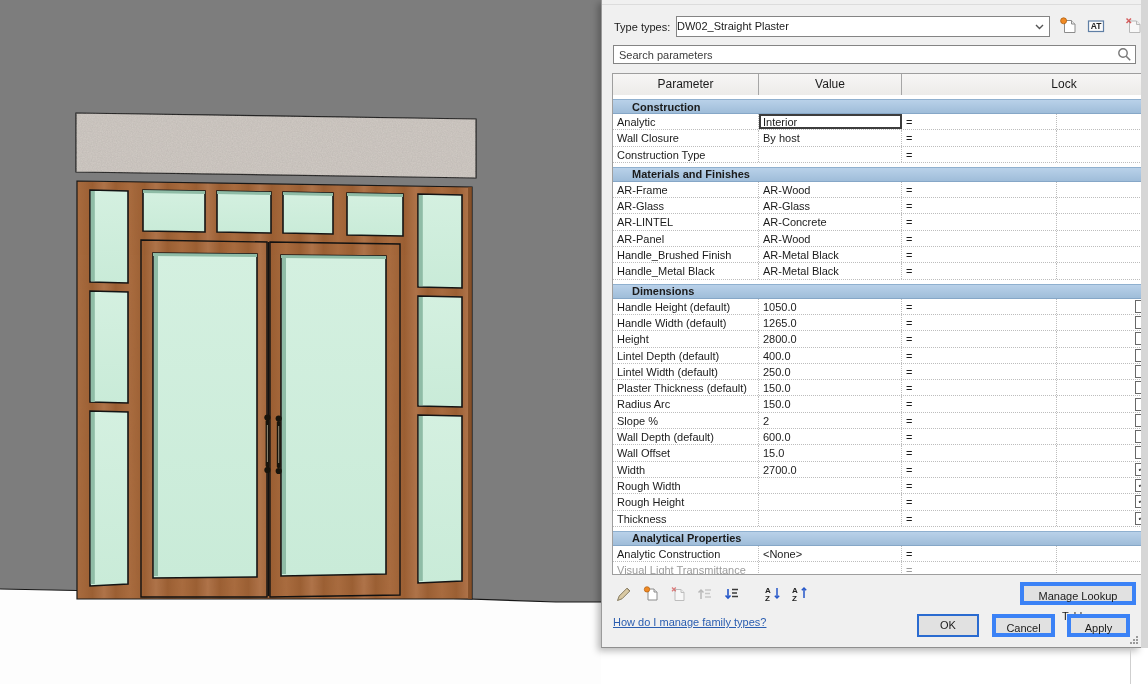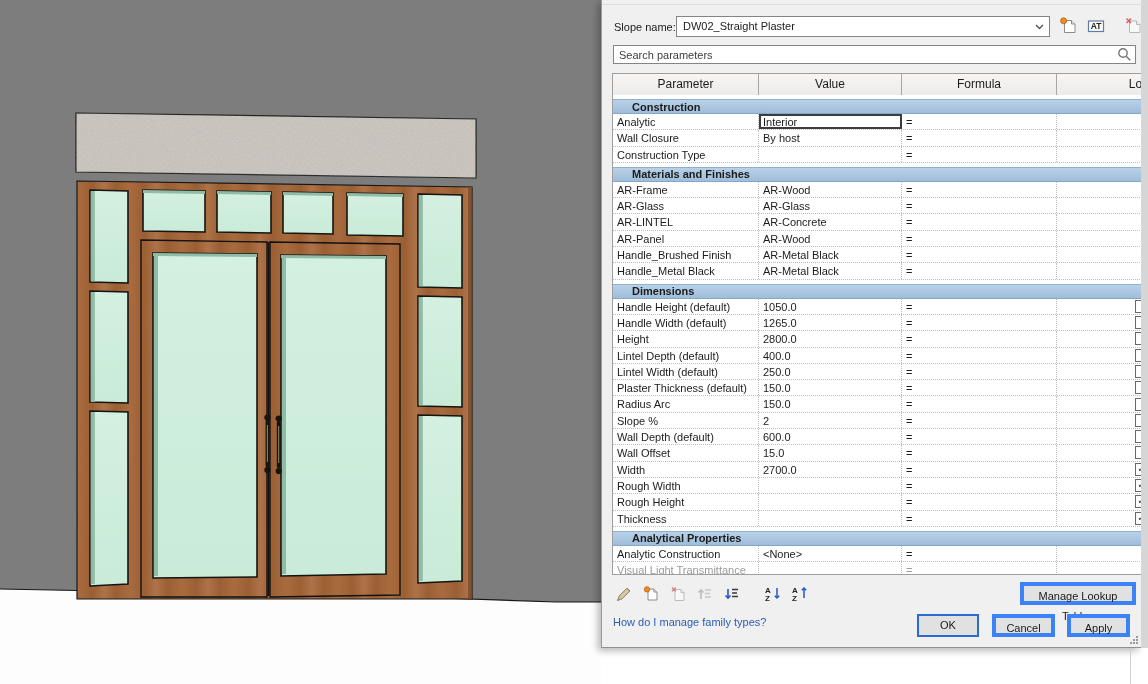--- a/index.html
+++ b/index.html
@@ -15,21 +15,21 @@
           box-shadow:-3px 3px 7px rgba(0,0,0,.28)}
   .dlg-topline{position:absolute;left:0;top:4px;width:100%;height:1px;background:#dcdcdc}
   .right-strip{position:absolute;left:1141px;top:0;width:7px;height:648px;background:#d6d6d6}
   .below-line{position:absolute;left:1130px;top:648px;width:1px;height:36px;background:#cfcfcf}
 
   .lbl{position:absolute;font-size:11px;white-space:nowrap}
   .type-label{left:12px;top:21px}
 
   .combo{position:absolute;left:74px;top:16px;width:374px;height:21px;background:#fff;
          border:1px solid #848484;box-sizing:border-box;font-size:11px;line-height:19px;
-         padding-left:6px;cursor:default}
+         cursor:default}
   .combo .chev{position:absolute;right:3px;top:3px;width:14px;height:13px;display:flex;
                align-items:center;justify-content:center}
 
   .iconbtn{position:absolute;top:15px;width:22px;height:22px;display:flex;align-items:center;
            justify-content:center;cursor:pointer}
   .ib-new{left:455px}.ib-ren{left:483px}.ib-del{left:520px}
 
   .search{position:absolute;left:11px;top:45px;width:523px;height:19px;background:#fff;
           border:1px solid #848484;box-sizing:border-box;font-size:11px;color:#333;
           padding:1px 8px 1px 5px;outline:none}
@@ -78,21 +78,21 @@
   .ti{width:18px;height:18px;margin-right:9px;cursor:pointer}
   .ti.gap{margin-left:14px}
 
   .btn{position:absolute;height:23px;background:#e1e1e1;border:4px solid #3b82f6;
        box-sizing:border-box;font-size:11px;text-align:center;line-height:20px;cursor:pointer}
   .btn-manage{left:418px;top:582px;width:116px}
   .btn-ok{left:315px;top:614px;width:62px;border:2px solid #2a6bd0;line-height:18px}
   .btn-cancel{left:390px;top:614px;width:63px}
   .btn-apply{left:465px;top:614px;width:63px}
   .help{position:absolute;left:11px;top:616px;font-size:11px;color:#2a5db0;
-        cursor:pointer}
+        text-decoration:underline;cursor:pointer}
   .grip{position:absolute;right:2px;bottom:2px}
 </style>
 </head>
 <body>
 
 <svg class="viewport3d" viewBox="0 0 601 684">
   <defs>
     <linearGradient id="woodg" gradientUnits="userSpaceOnUse" x1="0" y1="0" x2="26" y2="0" spreadMethod="reflect">
       <stop offset="0" stop-color="#b0744a"></stop>
       <stop offset="0.45" stop-color="#9c5f33"></stop>
@@ -188,21 +188,21 @@
       <circle cx="278.7" cy="471" r="3.1"></circle>
     </g>
     <line x1="267.4" y1="425" x2="267.4" y2="462" stroke="#cfc5a8" stroke-width="0.9" opacity="0.75"></line>
     <line x1="278.7" y1="426" x2="278.7" y2="463" stroke="#cfc5a8" stroke-width="0.9" opacity="0.75"></line>
   </g>
 </svg>
 
 <div class="dialog">
   <div class="dlg-topline"></div>
 
-  <div class="lbl type-label">Slope name:</div>
+  <div class="lbl type-label">Type types:</div>
 
   <div class="combo">
     <span>DW02_Straight Plaster</span>
     <span class="chev">
       <svg width="9" height="6" viewBox="0 0 9 6">
           <path d="M1 1l3.5 3.5L8 1" fill="none" stroke="#555" stroke-width="1.4"></path>
         </svg>
     </span>
   </div>
 
@@ -232,21 +232,20 @@
   <input class="search" placeholder="Search parameters" style="">
   <svg class="search-ico" width="15" height="15" viewBox="0 0 15 15">
     <circle cx="6" cy="6" r="4.2" fill="none" stroke="#787878" stroke-width="1.4"></circle>
     <line x1="9.2" y1="9.2" x2="13.2" y2="13.2" stroke="#787878" stroke-width="1.6"></line>
   </svg>
 
   <div class="ptable">
     <div class="thead">
       <div class="th w-param">Parameter</div>
       <div class="th w-value">Value</div>
-      <div class="th w-formula">Formula</div>
       <div class="th w-lock">Lock</div>
     </div>
     <div class="tbody">
         <div class="sec-row">
           <span class="sec-title">Construction</span>
           <span class="sec-chev">«</span>
         </div>
         <div class="t-row">
           <div class="c c-param">Analytic</div>
           <div class="c c-value val-selected">Interior</div>

